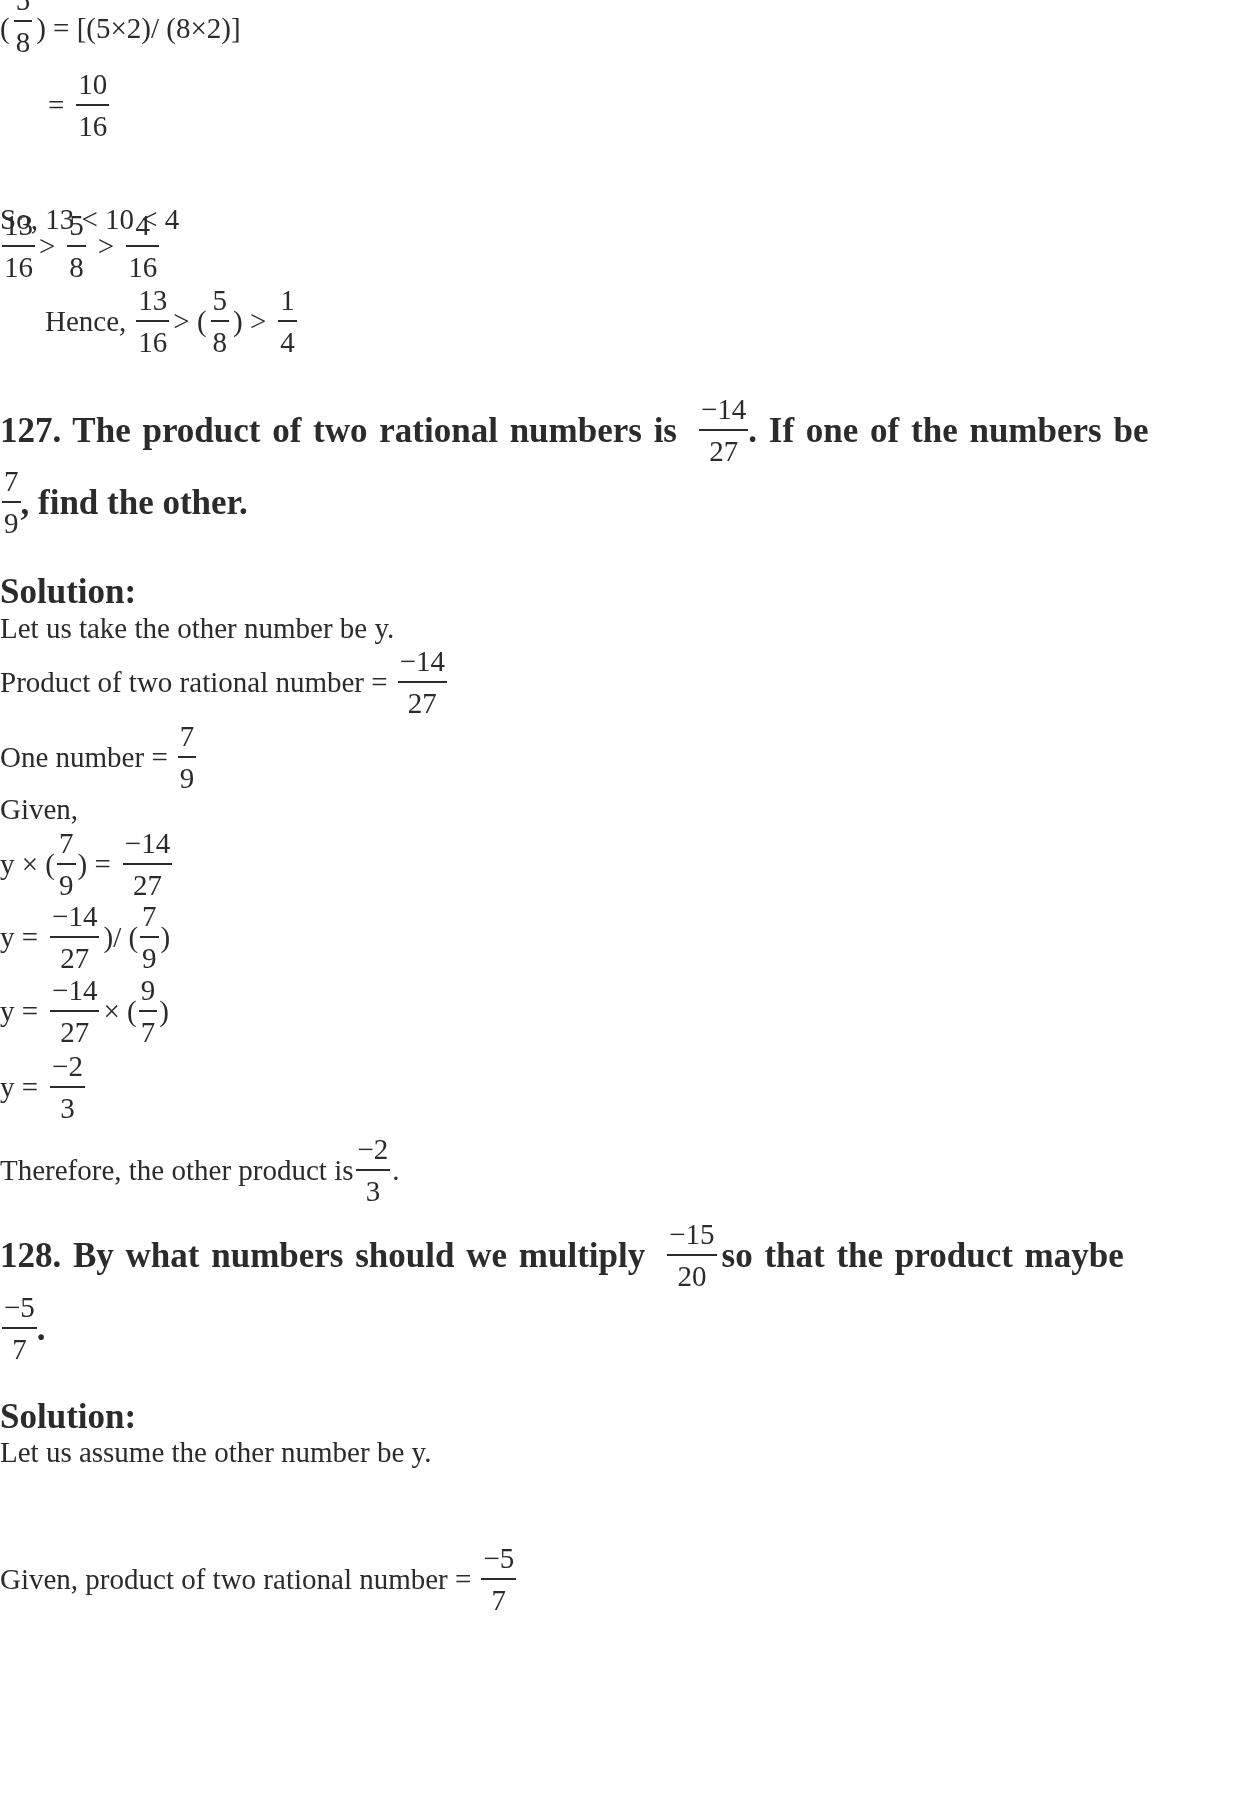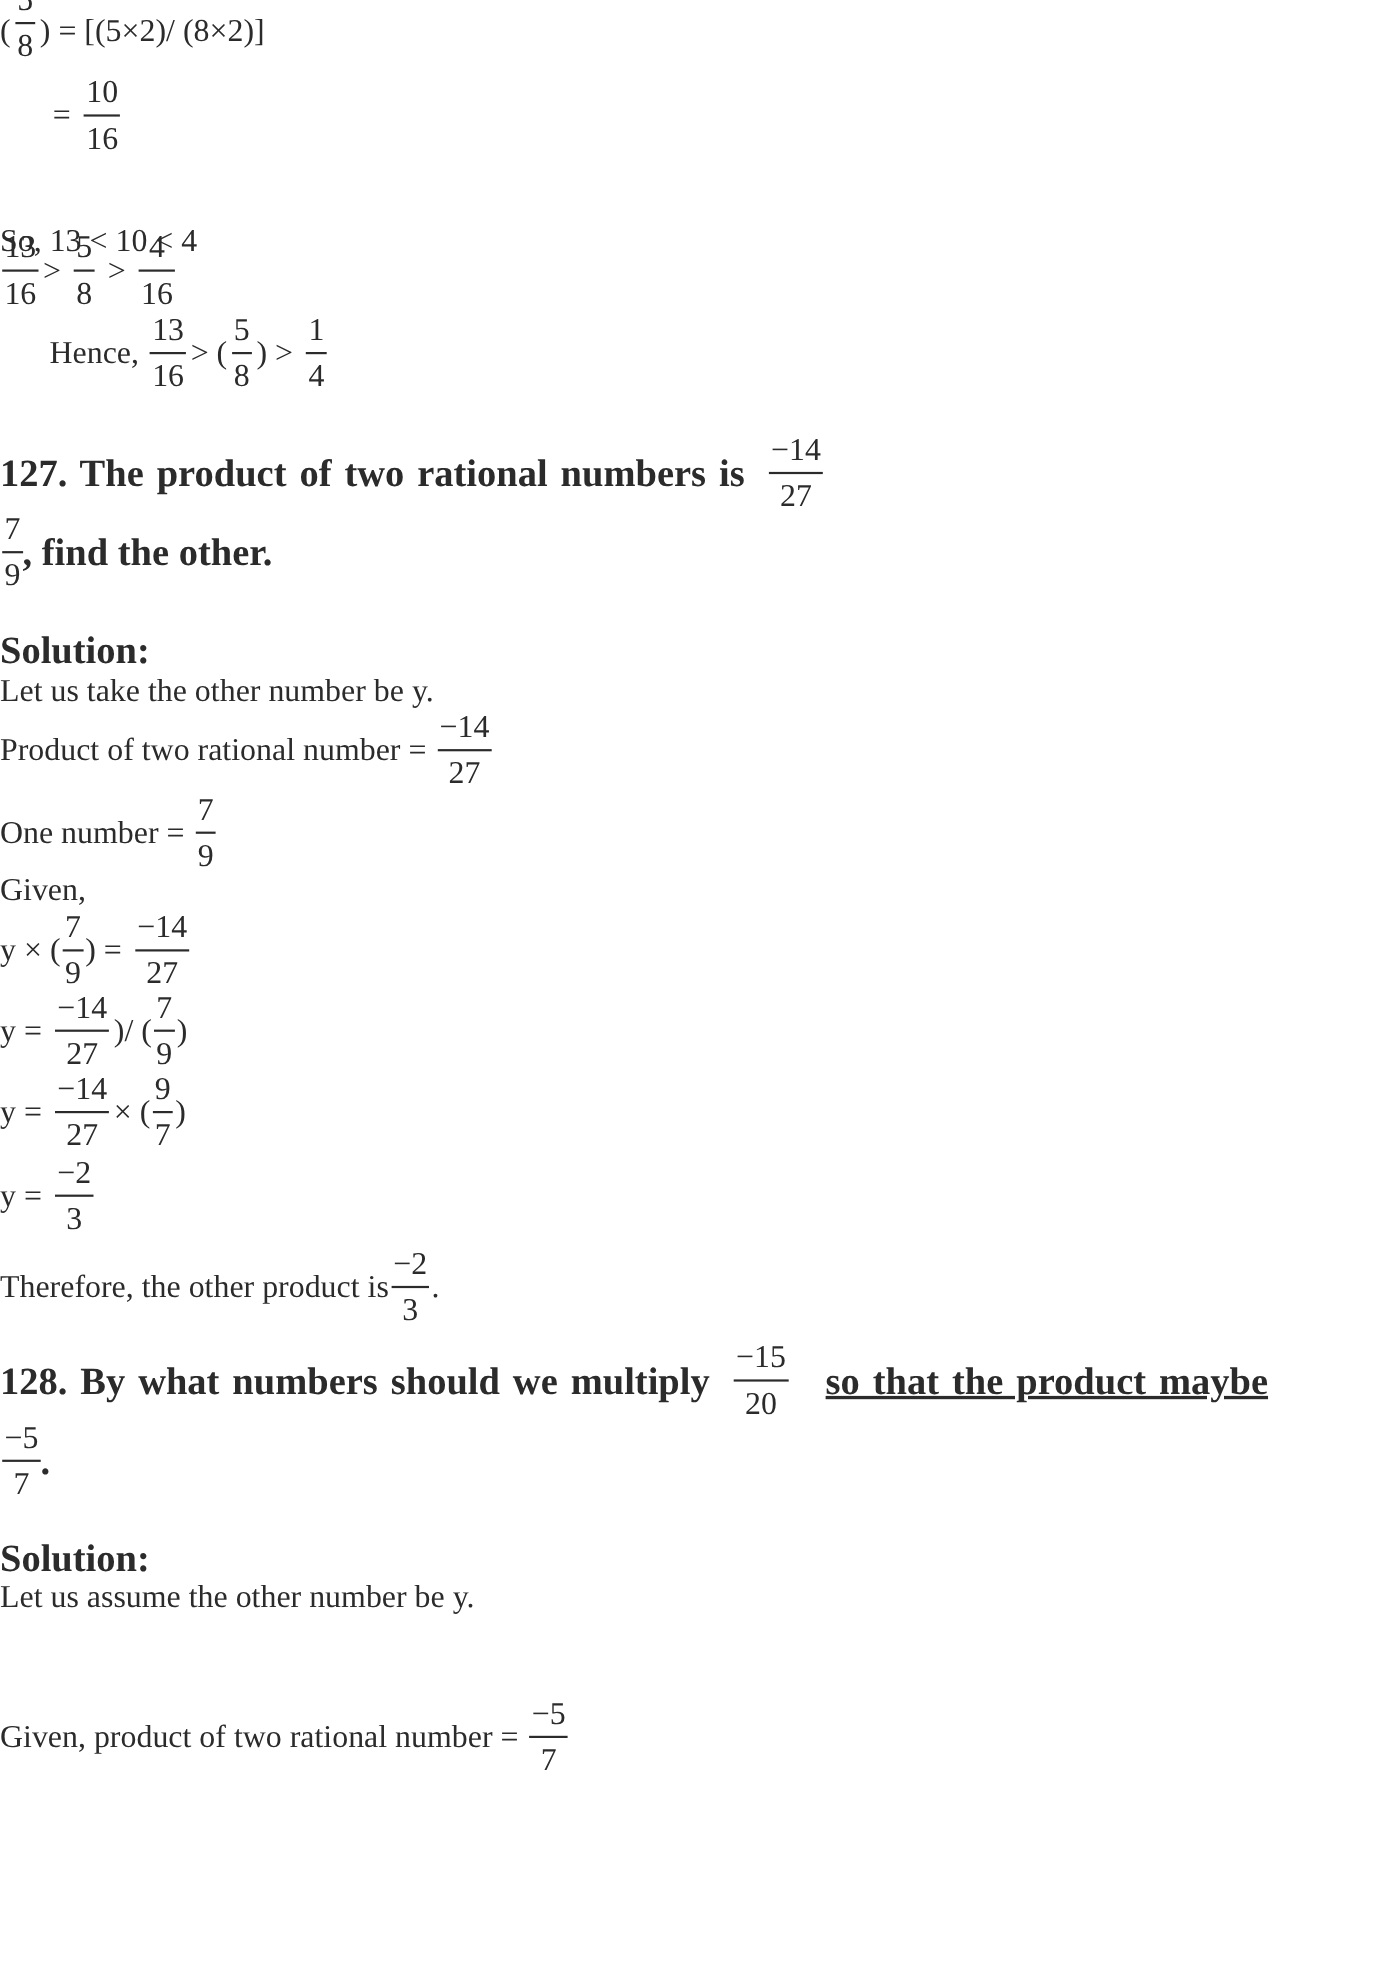--- a/index.html
+++ b/index.html
@@ -96,20 +96,21 @@
   </span>
 </div>
 
 <div class="line q" style="top:395px;">
   <span class="txt" style="word-spacing:3px;">127. The product of two rational numbers is</span>
   <span class="frac" style="margin-left:22px;">
     <span class="num">−14</span>
     <span class="bar"></span>
     <span class="den">27</span>
   </span>
+  <span class="txt" style="margin-left:-4px; word-spacing:3px;">. If one of the numbers be</span>
 </div>
 <div class="line q" style="top:467px;">
   <span class="frac" style="margin-left:2px;">
     <span class="num">7</span>
     <span class="bar"></span>
     <span class="den">9</span>
   </span>
   <span class="txt" style="margin-left:-4px;">, find the other.</span>
 </div>
 
@@ -203,21 +204,21 @@
   <span class="txt">.</span>
 </div>
 
 <div class="line q" style="top:1220px;">
   <span class="txt" style="word-spacing:3px;font-family:Liberation Serif, serif;">128. By what numbers should we multiply</span>
   <span class="frac" style="margin-left:22px;">
     <span class="num">−15</span>
     <span class="bar"></span>
     <span class="den">20</span>
   </span>
-  <span class="txt" style="margin-left:30px; word-spacing:3px;text-decoration:underline;">so that the product maybe</span>
+  <span class="txt" style="margin-left:1px; word-spacing:3px;">so that the product maybe</span>
 </div>
 <div class="line q" style="top:1293px;">
   <span class="frac" style="margin-left:2px;">
     <span class="num">−5</span>
     <span class="bar"></span>
     <span class="den">7</span>
   </span>
   <span class="txt" style="margin-left:-4px;">.</span>
 </div>
 

